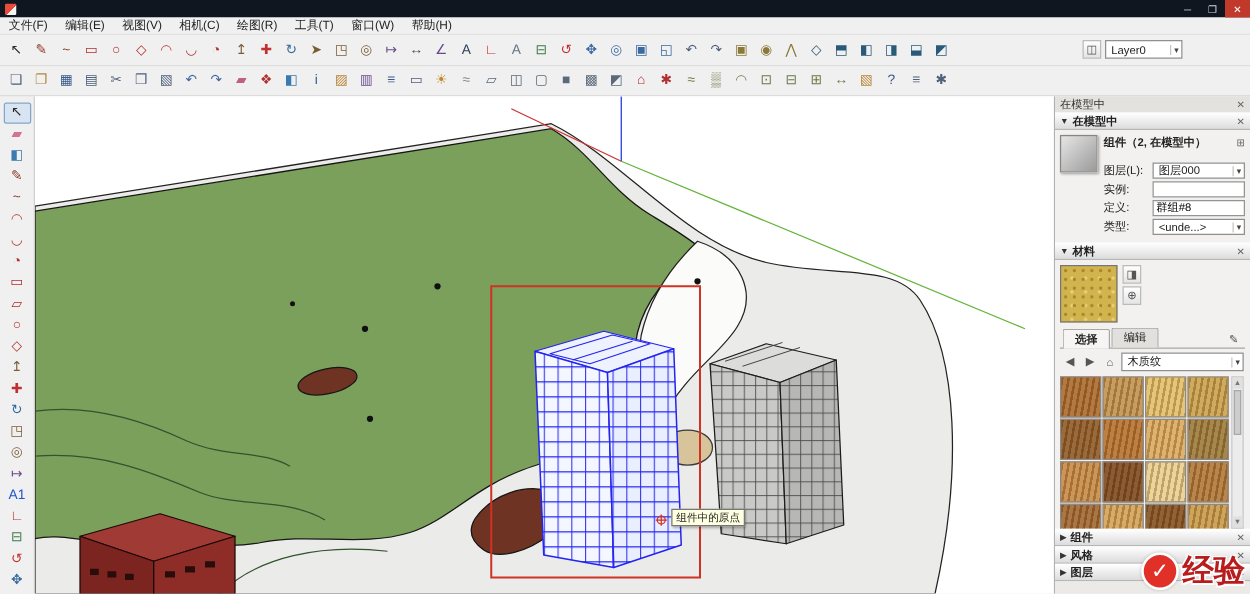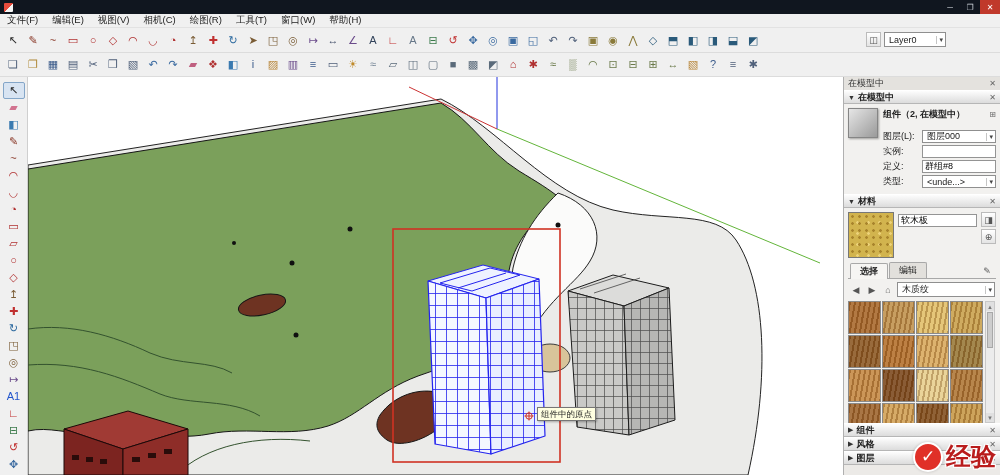--- a/index.html
+++ b/index.html
@@ -665,23 +665,20 @@
 
     <div class="sec-head">
       <span class="tri">▼</span>
       <span>材料</span>
       <span class="sec-fill"></span>
       <span class="sec-x">✕</span>
     </div>
     <div class="mat-body">
       <div class="mat-top">
         <div class="mat-preview"></div>
-        <div class="mat-mid">
-          <input class="finput" style="width: 100%;" value="软木板">
-        </div>
         <div class="mat-btns">
           <span class="sm-ic">◨</span>
           <span class="sm-ic">⊕</span>
         </div>
       </div>
       <div class="mat-tabs">
         <span class="tab active">选择</span>
         <span class="tab">编辑</span>
         <span class="nv tab-x">✎</span>
       </div>

